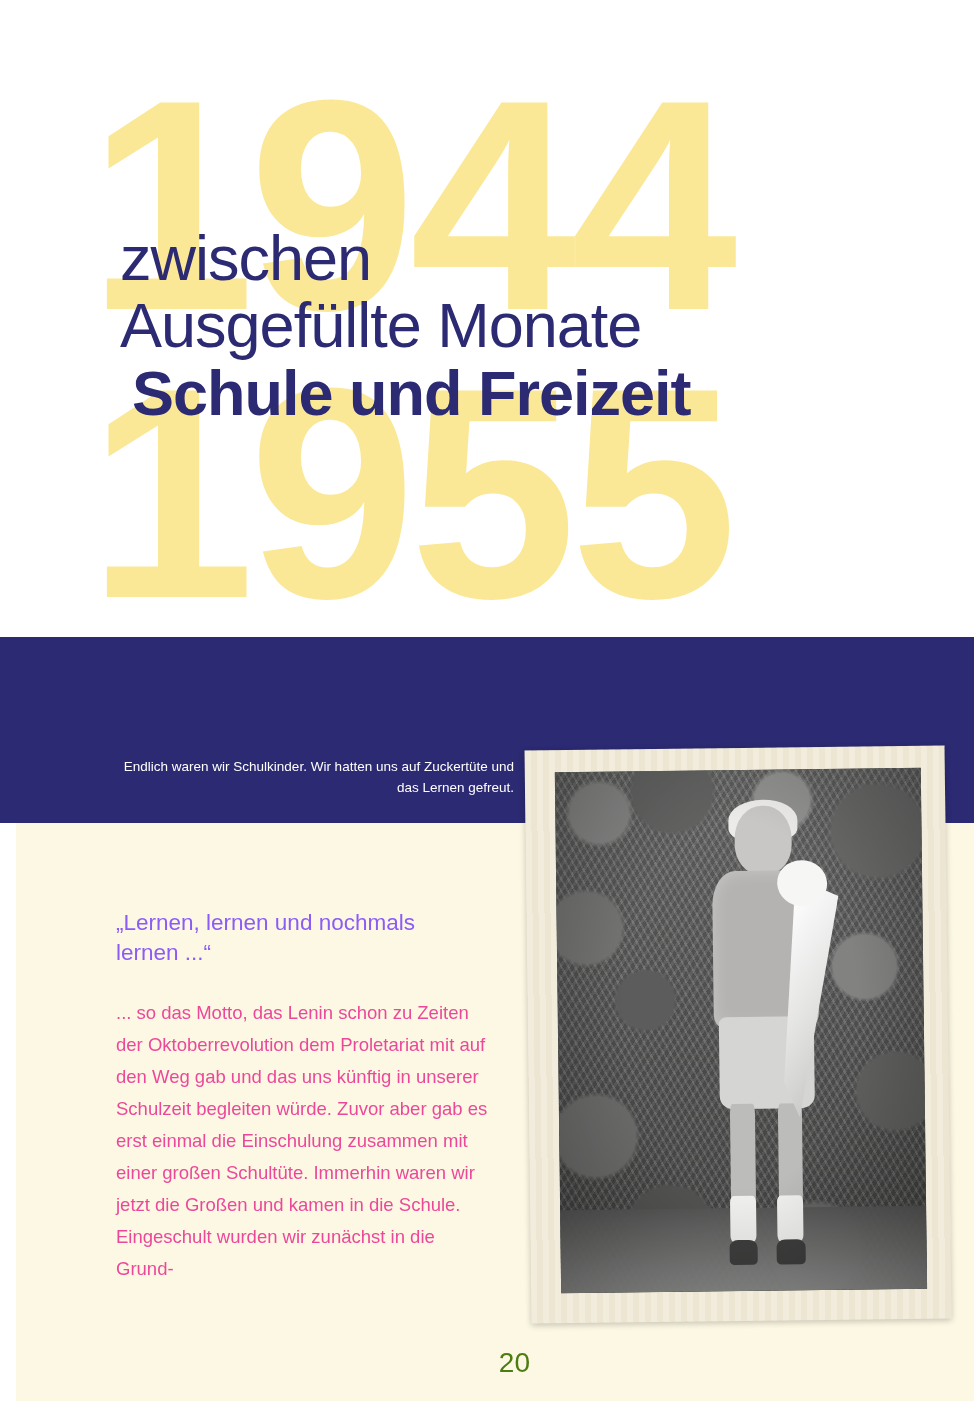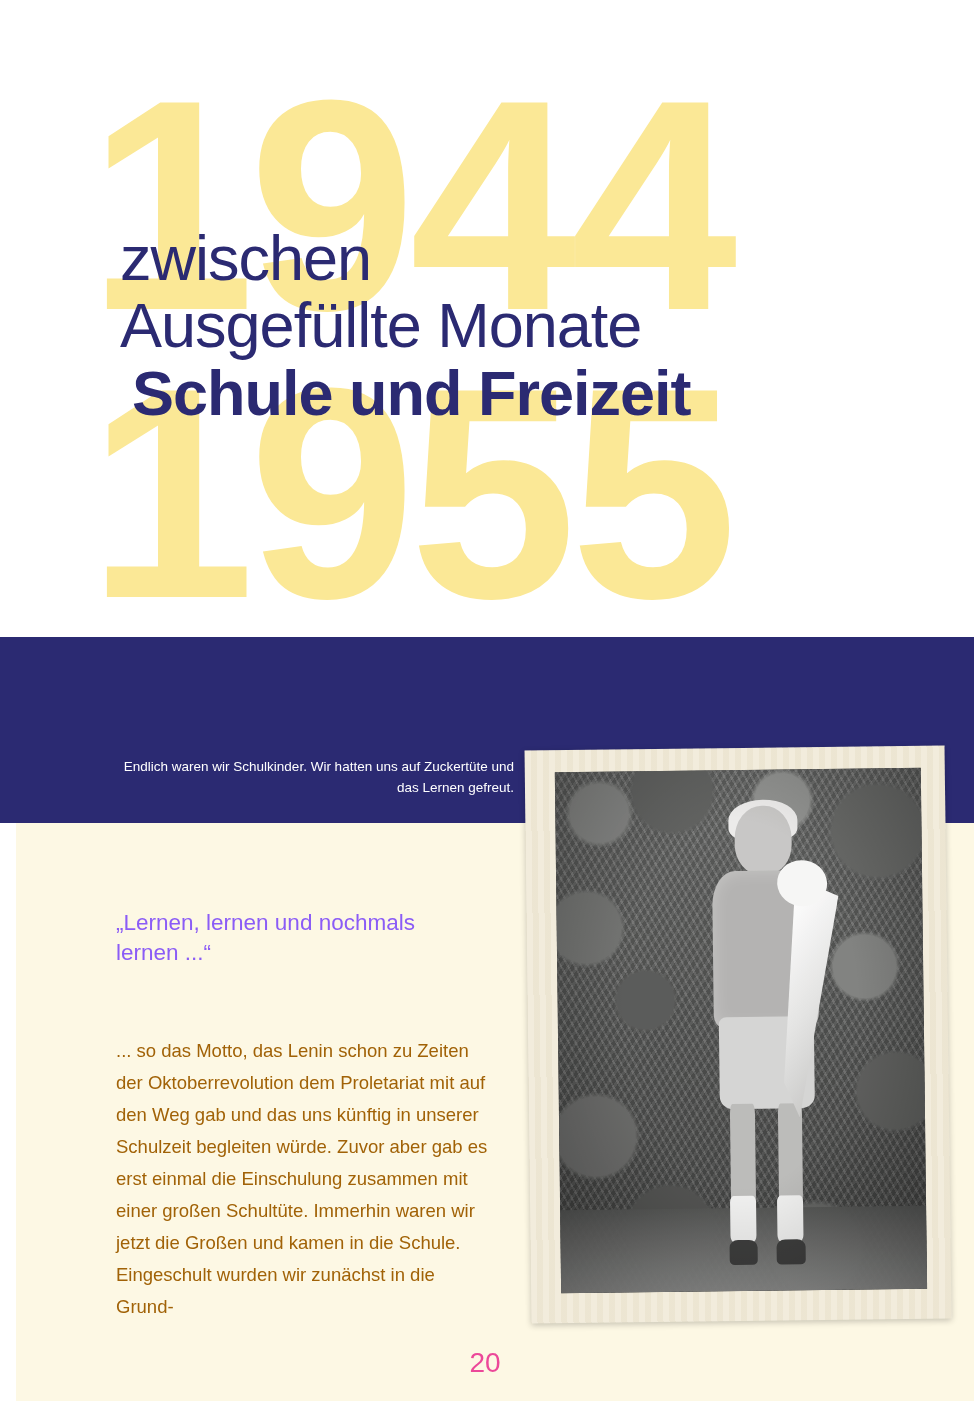--- a/index.html
+++ b/index.html
@@ -111,23 +111,23 @@
     left: 116px;
     top: 908px;
     width: 360px;
     color: #8b5cf6;
     font-size: 22.5px;
     line-height: 1.33;
   }
   .bodytext {
     position: absolute;
     left: 116px;
-    top: 1035px;
+    top: 997px;
     width: 372px;
-    color: #a16207;
+    color: #ec4899;
     font-size: 18.5px;
     line-height: 1.73;
   }
 
   
   .photo-frame {
     position: absolute;
     left: 528px;
     top: 748px;
     width: 420px;
@@ -240,22 +240,22 @@
     position: absolute; inset: 0;
     background: radial-gradient(ellipse at 50% 45%, rgba(0,0,0,0) 45%, rgba(0,0,0,.28) 100%);
   }
 
   
   .page-number {
     position: absolute;
     left: 440px;
     top: 1347px;
     width: 90px;
-    text-align: center;
-    color: #ec4899;
+    text-align: right;
+    color: #4d7c0f;
     font-size: 28px;
   }
 </style>
 </head>
 <body>
 
 <div class="page">
 
   <div class="year-block">
     <div class="year-big year-from">1944</div>

